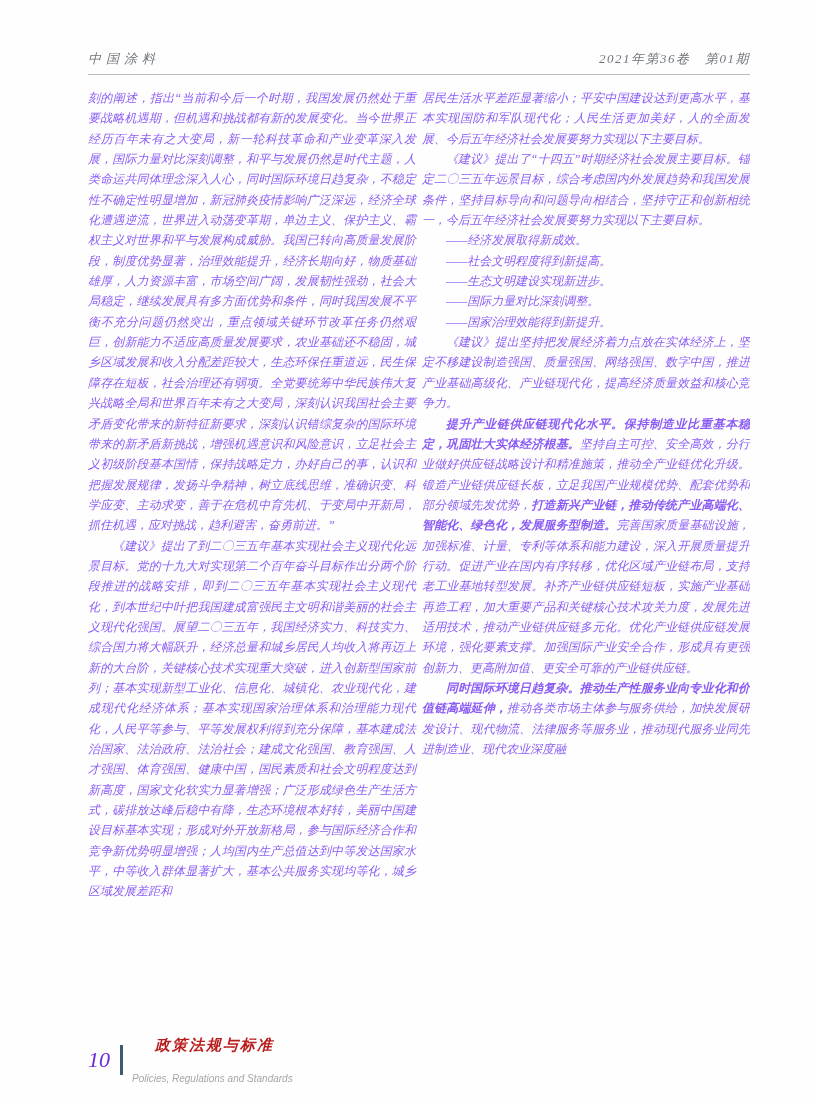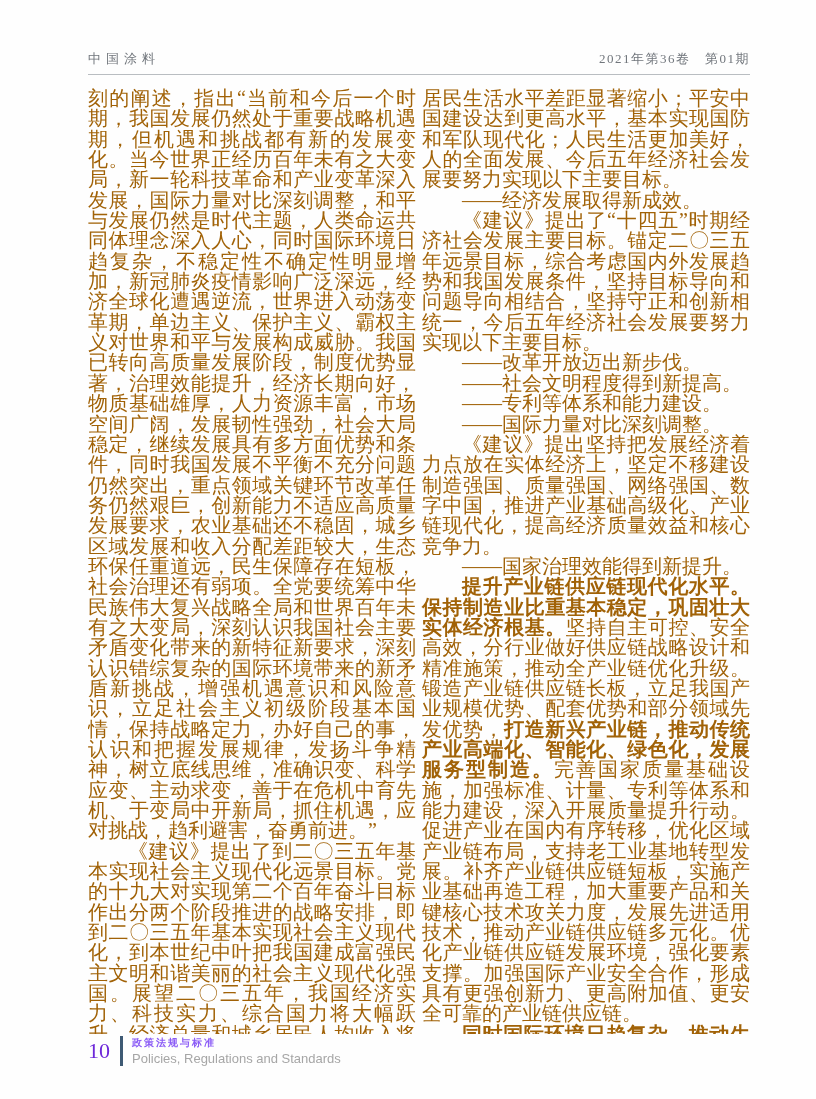--- a/index.html
+++ b/index.html
@@ -7,64 +7,65 @@
   body {
     width: 816px; height: 1099px;
     background: #ffffff;
     font-family: "Liberation Serif", "DejaVu Serif", serif;
   }
   .page {
     position: relative;
     width: 816px; height: 1099px;
     background: #fefefe;
     overflow: hidden;
+    font-style: italic;
   }
   .header {
     position: absolute; left: 88px; top: 50px; width: 662px;
     display: flex; justify-content: space-between; align-items: baseline;
     font-size: 13px; color: #71767c;
   }
   .journal-title { letter-spacing: 5px; }
   .issue-info { letter-spacing: 1.5px; }
   .header-rule {
     position: absolute; left: 88px; top: 74px; width: 662px; height: 1px;
     background: #b9bdc1;
   }
   .content {
     position: absolute; left: 88px; top: 88px; width: 662px; height: 946px;
     display: flex; gap: 6px; overflow: hidden;
   }
   .col { width: 328px; }
   .col p {
     margin: 0;
-    font-size: 20px;
+    font-size: 12px;
     line-height: 20.35px;
     text-align: justify;
-    color: #a16207;
+    color: #8b5cf6;
   }
   .col p.indent { text-indent: 2em; }
   .col b { font-weight: bold; }
   .footer {
     position: absolute; left: 88px; top: 1036px;
     display: flex; align-items: center;
   }
   .page-number {
     font-size: 22px; color: #6d28d9; margin-right: 10px;
     font-family: "Liberation Serif", "DejaVu Serif", serif;
   }
   .divider-bar {
     width: 3px; height: 30px; background: #3e5a74; margin-right: 9px;
   }
   .section-cn {
     font-family: "Liberation Sans", "DejaVu Sans", sans-serif;
-    font-weight: bold; font-size: 10px; color: #8b5cf6; letter-spacing: 2px;
+    font-weight: bold; font-size: 15px; color: #b91c1c; letter-spacing: 2px; margin-left: 23px;
   }
   .section-en {
     font-family: "Liberation Sans", "DejaVu Sans", sans-serif;
-    font-size: 13px; color: #a6a6a6; margin-top: 1px;
+    font-size: 10px; color: #a6a6a6; margin-top: 18px;
   }
 </style>
 </head>
 <body>
 
 <div class="page">
 
   <div class="header">
     <span class="journal-title">中国涂料</span>
     <span class="issue-info">2021年第36卷　第01期</span>
@@ -72,28 +73,27 @@
 
   <div class="header-rule"></div>
 
   <div class="content">
     <div class="col" id="col-left">
         <p><span>刻的阐述，指出“当前和今后一个时期，我国发展仍然处于重要战略机遇期，但机遇和挑战都有新的发展变化。当今世界正经历百年未有之大变局，新一轮科技革命和产业变革深入发展，国际力量对比深刻调整，和平与发展仍然是时代主题，人类命运共同体理念深入人心，同时国际环境日趋复杂，不稳定性不确定性明显增加，新冠肺炎疫情影响广泛深远，经济全球化遭遇逆流，世界进入动荡变革期，单边主义、保护主义、霸权主义对世界和平与发展构成威胁。我国已转向高质量发展阶段，制度优势显著，治理效能提升，经济长期向好，物质基础雄厚，人力资源丰富，市场空间广阔，发展韧性强劲，社会大局稳定，继续发展具有多方面优势和条件，同时我国发展不平衡不充分问题仍然突出，重点领域关键环节改革任务仍然艰巨，创新能力不适应高质量发展要求，农业基础还不稳固，城乡区域发展和收入分配差距较大，生态环保任重道远，民生保障存在短板，社会治理还有弱项。全党要统筹中华民族伟大复兴战略全局和世界百年未有之大变局，深刻认识我国社会主要矛盾变化带来的新特征新要求，深刻认识错综复杂的国际环境带来的新矛盾新挑战，增强机遇意识和风险意识，立足社会主义初级阶段基本国情，保持战略定力，办好自己的事，认识和把握发展规律，发扬斗争精神，树立底线思维，准确识变、科学应变、主动求变，善于在危机中育先机、于变局中开新局，抓住机遇，应对挑战，趋利避害，奋勇前进。”</span></p>
         <p class="indent"><span>《建议》提出了到二〇三五年基本实现社会主义现代化远景目标。党的十九大对实现第二个百年奋斗目标作出分两个阶段推进的战略安排，即到二〇三五年基本实现社会主义现代化，到本世纪中叶把我国建成富强民主文明和谐美丽的社会主义现代化强国。展望二〇三五年，我国经济实力、科技实力、综合国力将大幅跃升，经济总量和城乡居民人均收入将再迈上新的大台阶，关键核心技术实现重大突破，进入创新型国家前列；基本实现新型工业化、信息化、城镇化、农业现代化，建成现代化经济体系；基本实现国家治理体系和治理能力现代化，人民平等参与、平等发展权利得到充分保障，基本建成法治国家、法治政府、法治社会；建成文化强国、教育强国、人才强国、体育强国、健康中国，国民素质和社会文明程度达到新高度，国家文化软实力显著增强；广泛形成绿色生产生活方式，碳排放达峰后稳中有降，生态环境根本好转，美丽中国建设目标基本实现；形成对外开放新格局，参与国际经济合作和竞争新优势明显增强；人均国内生产总值达到中等发达国家水平，中等收入群体显著扩大，基本公共服务实现均等化，城乡区域发展差距和</span></p>
       </div>
     <div class="col" id="col-right">
         <p><span>居民生活水平差距显著缩小；平安中国建设达到更高水平，基本实现国防和军队现代化；人民生活更加美好，人的全面发展、今后五年经济社会发展要努力实现以下主要目标。</span></p>
+        <p class="indent"><span>《建议》提出了“十四五”时期经济社会发展主要目标。锚定二〇三五年远景目标，综合考虑国内外发展趋势和我国发展条件，坚持目标导向和问题导向相结合，坚持守正和创新相统一，今后五年经济社会发展要努力实现以下主要目标。</span></p>
         <p class="indent"><span>——经济发展取得新成效。</span></p>
-        <p class="indent"><span>《建议》提出了“十四五”时期经济社会发展主要目标。锚定二〇三五年远景目标，综合考虑国内外发展趋势和我国发展条件，坚持目标导向和问题导向相结合，坚持守正和创新相统一，今后五年经济社会发展要努力实现以下主要目标。</span></p>
-        <p class="indent"><span>——改革开放迈出新步伐。</span></p>
         <p class="indent"><span>——社会文明程度得到新提高。</span></p>
-        <p class="indent"><span>——专利等体系和能力建设。</span></p>
+        <p class="indent"><span>——生态文明建设实现新进步。</span></p>
         <p class="indent"><span>——国际力量对比深刻调整。</span></p>
+        <p class="indent"><span>——国家治理效能得到新提升。</span></p>
         <p class="indent"><span>《建议》提出坚持把发展经济着力点放在实体经济上，坚定不移建设制造强国、质量强国、网络强国、数字中国，推进产业基础高级化、产业链现代化，提高经济质量效益和核心竞争力。</span></p>
-        <p class="indent"><span>——国家治理效能得到新提升。</span></p>
         <p class="indent"><b>提升产业链供应链现代化水平。保持制造业比重基本稳定，巩固壮大实体经济根基。</b><span>坚持自主可控、安全高效，分行业做好供应链战略设计和精准施策，推动全产业链优化升级。锻造产业链供应链长板，立足我国产业规模优势、配套优势和部分领域先发优势，</span><b>打造新兴产业链，推动传统产业高端化、智能化、绿色化，发展服务型制造。</b><span>完善国家质量基础设施，加强标准、计量、专利等体系和能力建设，深入开展质量提升行动。促进产业在国内有序转移，优化区域产业链布局，支持老工业基地转型发展。补齐产业链供应链短板，实施产业基础再造工程，加大重要产品和关键核心技术攻关力度，发展先进适用技术，推动产业链供应链多元化。优化产业链供应链发展环境，强化要素支撑。加强国际产业安全合作，形成具有更强创新力、更高附加值、更安全可靠的产业链供应链。</span></p>
         <p class="indent"><b>同时国际环境日趋复杂。推动生产性服务业向专业化和价值链高端延伸，</b><span>推动各类市场主体参与服务供给，加快发展研发设计、现代物流、法律服务等服务业，推动现代服务业同先进制造业、现代农业深度融</span></p>
       </div>
   </div>
 
   <div class="footer">
     <span class="page-number">10</span>
     <span class="divider-bar"></span>
     <span class="section-titles">
       <div class="section-cn">政策法规与标准</div>

